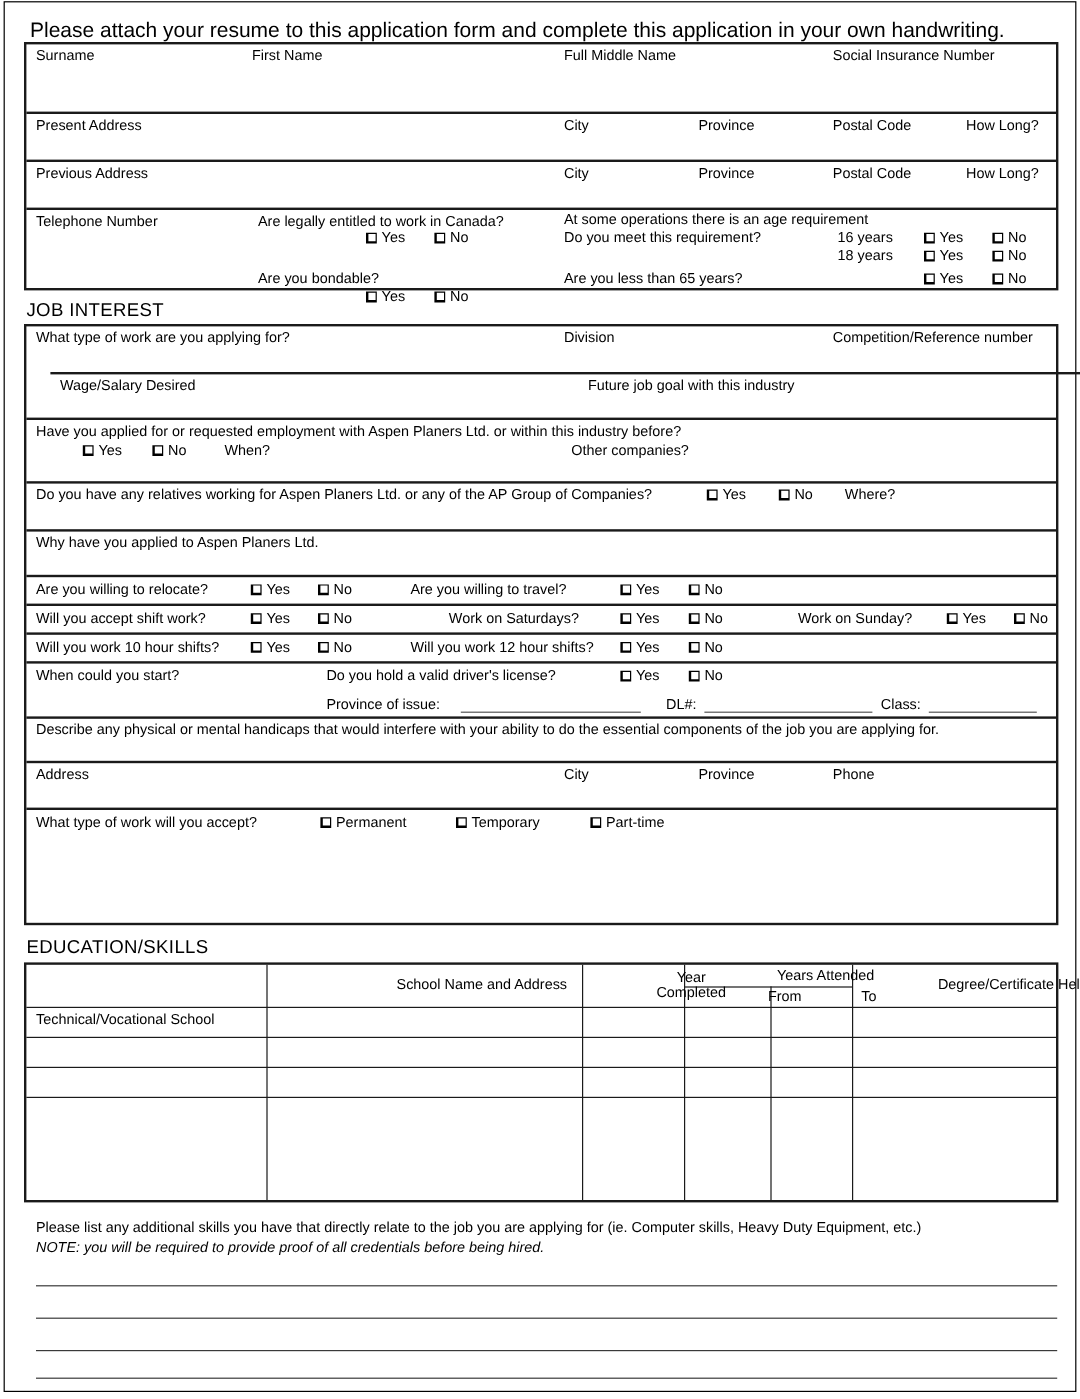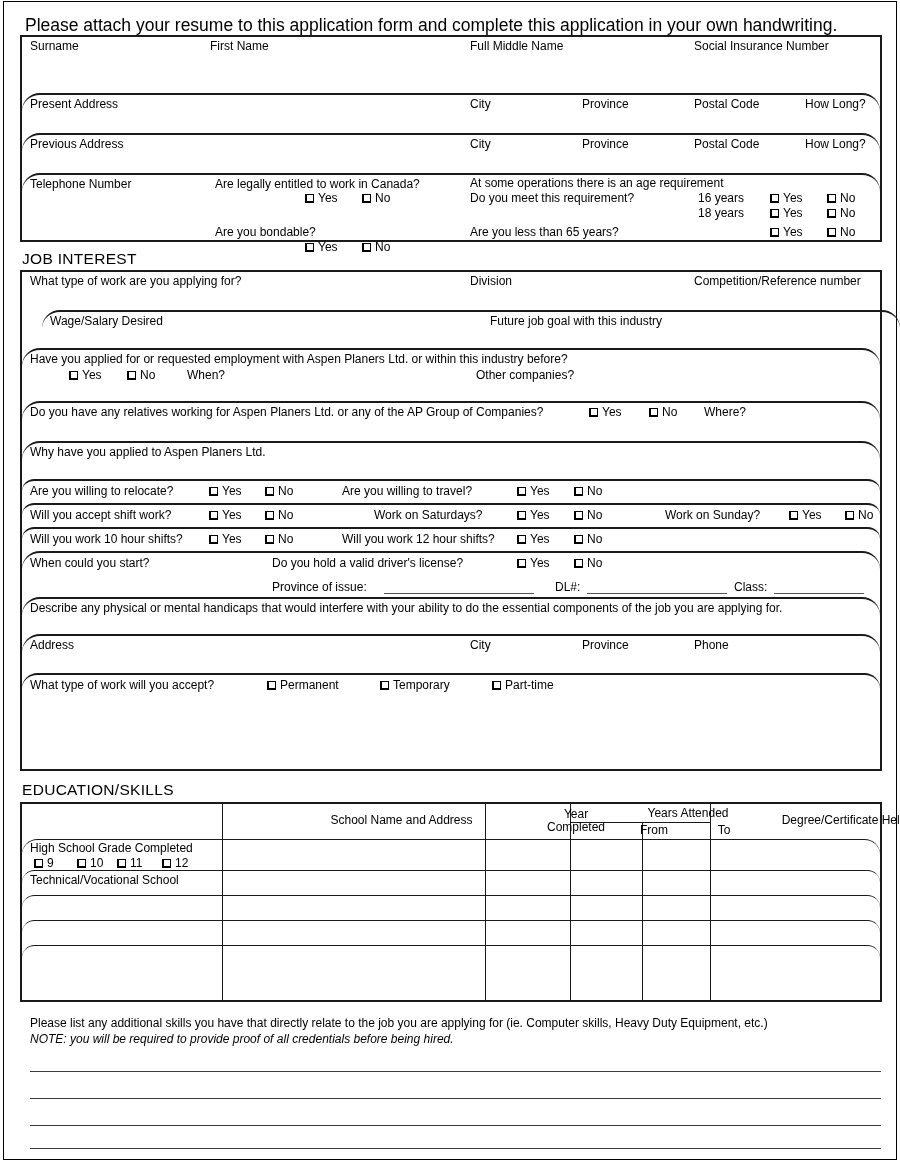--- a/index.html
+++ b/index.html
@@ -7,21 +7,21 @@
   body {
     width: 900px; height: 1166px; position: relative;
     font-family: "Liberation Sans", "DejaVu Sans", sans-serif;
     color: #000; overflow: hidden;
   }
   .pageborder { position: absolute; left: 3px; top: 1px; width: 894px; height: 1159px; border: 1px solid #000; }
   .title { position: absolute; left: 25px; top: 15px; font-size: 17.5px; white-space: nowrap; }
   .heading { position: absolute; font-size: 15.5px; letter-spacing: 0.3px; white-space: nowrap; }
   .tbl { position: absolute; border: 2px solid #1a1a1a; background: transparent; }
   .row { position: relative; width: 100%; }
-  .row + .row { border-top: 2px solid #1a1a1a; border-radius: 18px; }
+  .row + .row { border-top: 2px solid #1a1a1a; }
   .edu .row + .row { border-top: 1px solid #1a1a1a; }
   .lbl { position: absolute; font-size: 12px; line-height: 13px; white-space: nowrap; }
   .ctr { text-align: center; white-space: normal; }
   .yn { position: absolute; font-size: 12px; line-height: 13px; white-space: nowrap; }
   .cb { display: inline-block; width: 9px; height: 9px; border: 1px solid #000;
         border-left-width: 2px; border-bottom-width: 2px; margin-right: 4px;
         vertical-align: -1px; font-style: normal; }
   .ul { position: absolute; height: 1px; background: #555; }
   .vline { position: absolute; width: 1px; background: #1a1a1a; top: 0; bottom: 0; }
   .hseg { position: absolute; height: 1px; background: #1a1a1a; }
@@ -174,27 +174,20 @@
   <div class="hseg" style="left:548px;top:18px;width:140px;"></div>
 
   <div class="row" style="height:35px;margin-left:48px;">
     <span class="lbl ctr" style="left:200px;top:10px;width:263px;">School Name and Address</span>
     <span class="lbl ctr" style="left:466px;top:4px;width:80px;">Year Completed</span>
     <span class="lbl ctr" style="left:548px;top:3px;width:140px;">Years Attended</span>
     <span class="lbl ctr" style="left:548px;top:20px;width:72px;">From</span>
     <span class="lbl ctr" style="left:620px;top:20px;width:68px;">To</span>
     <span class="lbl ctr" style="left:688px;top:10px;width:172px;">Degree/Certificate Held</span>
   </div>
-  <div class="row" style="height:31px;">
-    <span class="lbl" style="left:8px;top:2px;">High School Grade Completed</span>
-    <span class="yn" style="left:12px;top:17px;"><i class="cb"></i><span>9</span></span>
-    <span class="yn" style="left:55px;top:17px;"><i class="cb"></i><span>10</span></span>
-    <span class="yn" style="left:95px;top:17px;"><i class="cb"></i><span>11</span></span>
-    <span class="yn" style="left:140px;top:17px;"><i class="cb"></i><span>12</span></span>
-  </div>
   <div class="row" style="height:25px;">
     <span class="lbl" style="left:8px;top:3px;">Technical/Vocational School</span>
   </div>
   <div class="row" style="height:25px;"></div>
   <div class="row" style="height:25px;"></div>
   <div class="row" style="height:25px;"></div>
 </div>
 
 <div class="note" style="left:30px;top:1016px;">Please list any additional skills you have that directly relate to the job you are applying for (ie. Computer skills, Heavy Duty Equipment, etc.)</div>
 <div class="note italic" style="left:30px;top:1032px;">NOTE: you will be required to provide proof of all credentials before being hired.</div>

